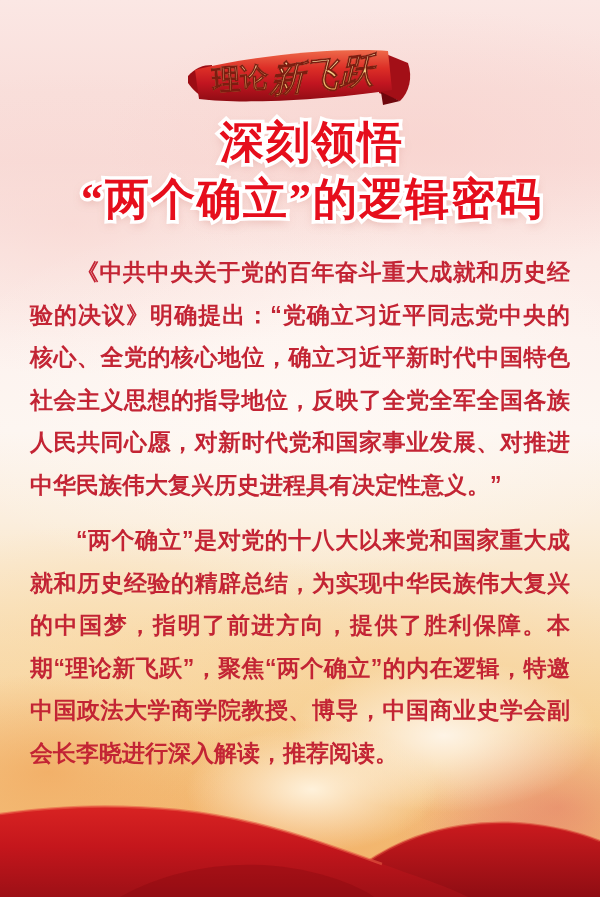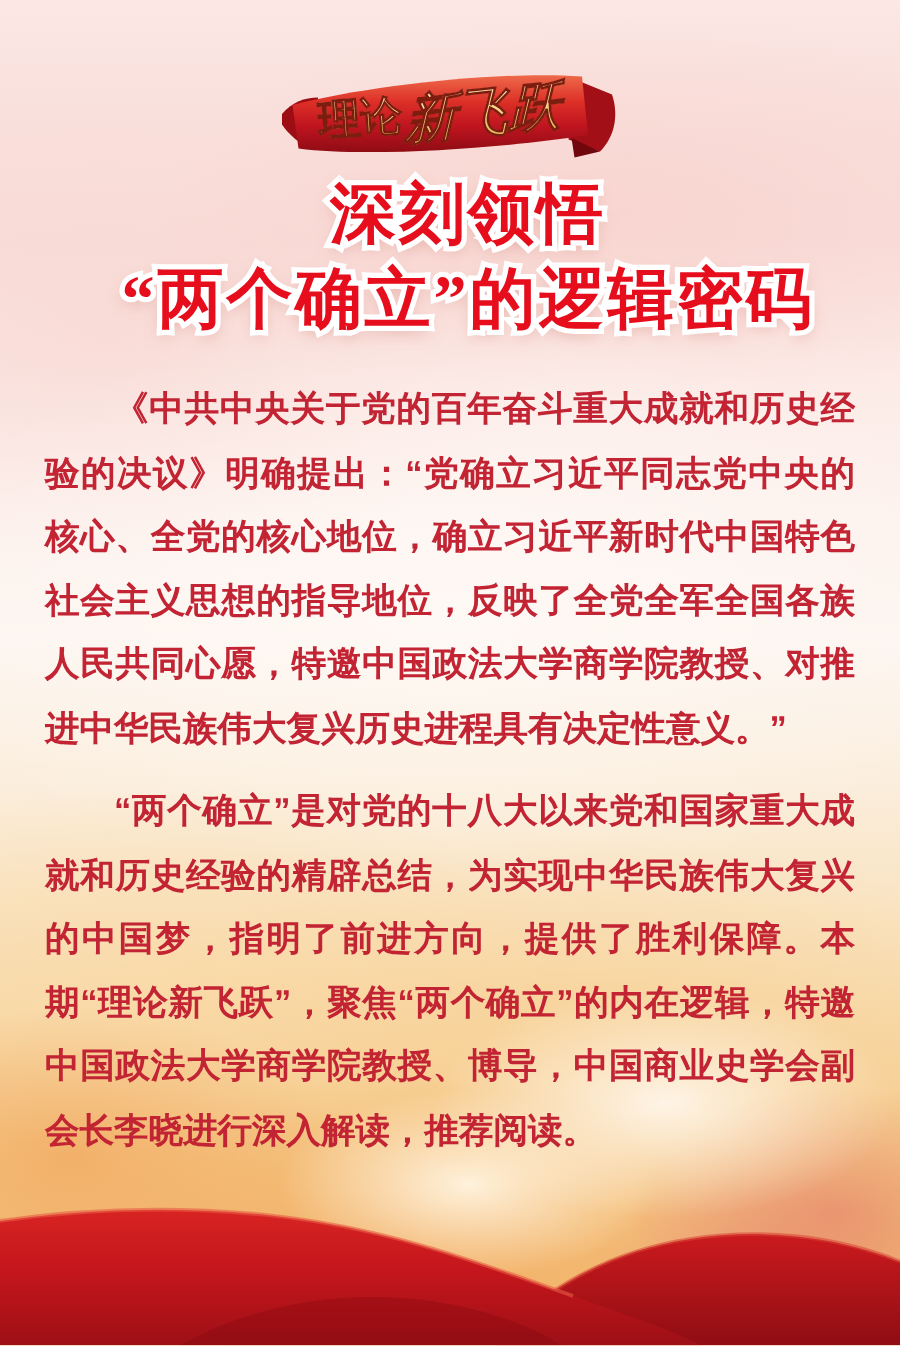--- a/index.html
+++ b/index.html
@@ -106,21 +106,21 @@
       <span class="t-back">深刻领悟</span>
       <span class="t-front">深刻领悟</span>
     </div>
     <div class="t-line">
       <span class="t-back">“两个确立”的逻辑密码</span>
       <span class="t-front">“两个确立”的逻辑密码</span>
     </div>
   </div>
 
   <div class="article">
-    <p>《中共中央关于党的百年奋斗重大成就和历史经验的决议》明确提出：“党确立习近平同志党中央的核心、全党的核心地位，确立习近平新时代中国特色社会主义思想的指导地位，反映了全党全军全国各族人民共同心愿，特邀中国政法大学商学院教授、对推进中华民族伟大复兴历史进程具有决定性意义。”</p>
+    <p>《中共中央关于党的百年奋斗重大成就和历史经验的决议》明确提出：“党确立习近平同志党中央的核心、全党的核心地位，确立习近平新时代中国特色社会主义思想的指导地位，反映了全党全军全国各族人民共同心愿，对新时代党和国家事业发展、对推进中华民族伟大复兴历史进程具有决定性意义。”</p>
     <p>“两个确立”是对党的十八大以来党和国家重大成就和历史经验的精辟总结，为实现中华民族伟大复兴的中国梦，指明了前进方向，提供了胜利保障。本期“理论新飞跃”，聚焦“两个确立”的内在逻辑，特邀中国政法大学商学院教授、博导，中国商业史学会副会长李晓进行深入解读，推荐阅读。</p>
   </div>
 
   <svg class="waves" viewBox="0 0 600 112" preserveAspectRatio="none">
     <defs>
       <linearGradient id="backWaveGrad" x1="0" y1="0" x2="0" y2="1">
         <stop offset="0" stop-color="#cb1a1e"></stop>
         <stop offset="1" stop-color="#8f0d13"></stop>
       </linearGradient>
       <linearGradient id="frontWaveGrad" x1="0" y1="0" x2="0" y2="1">

